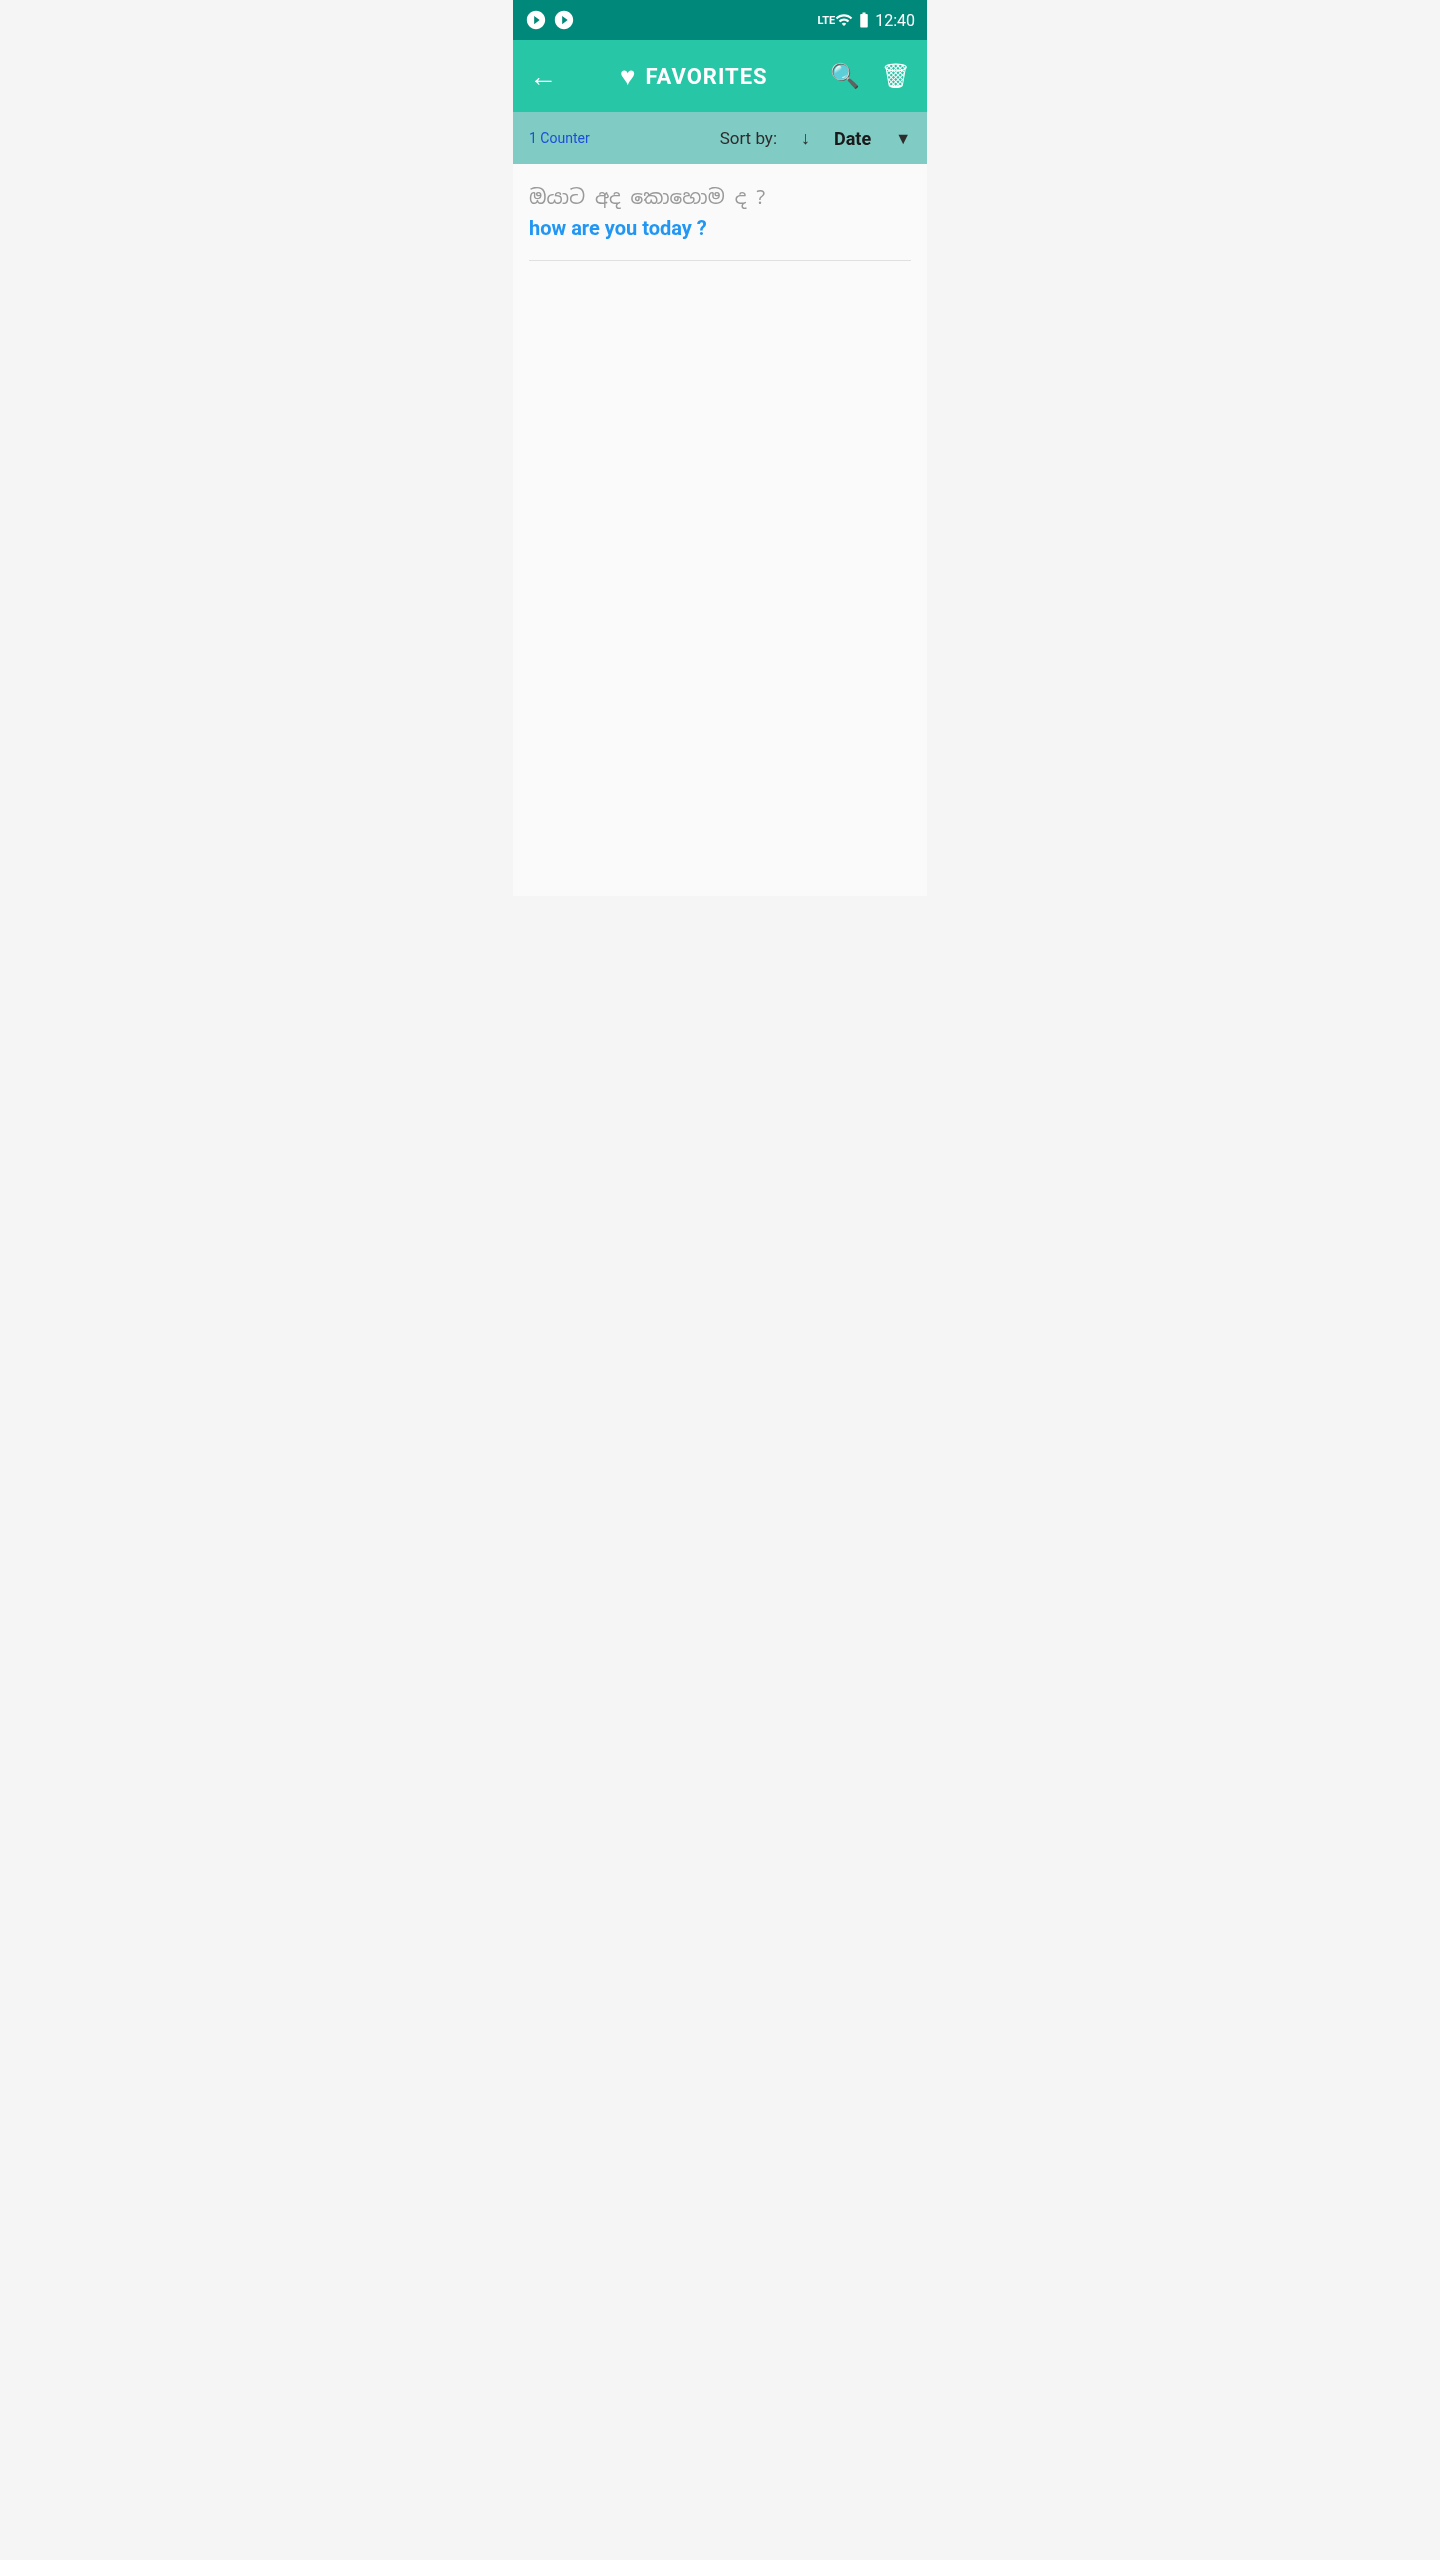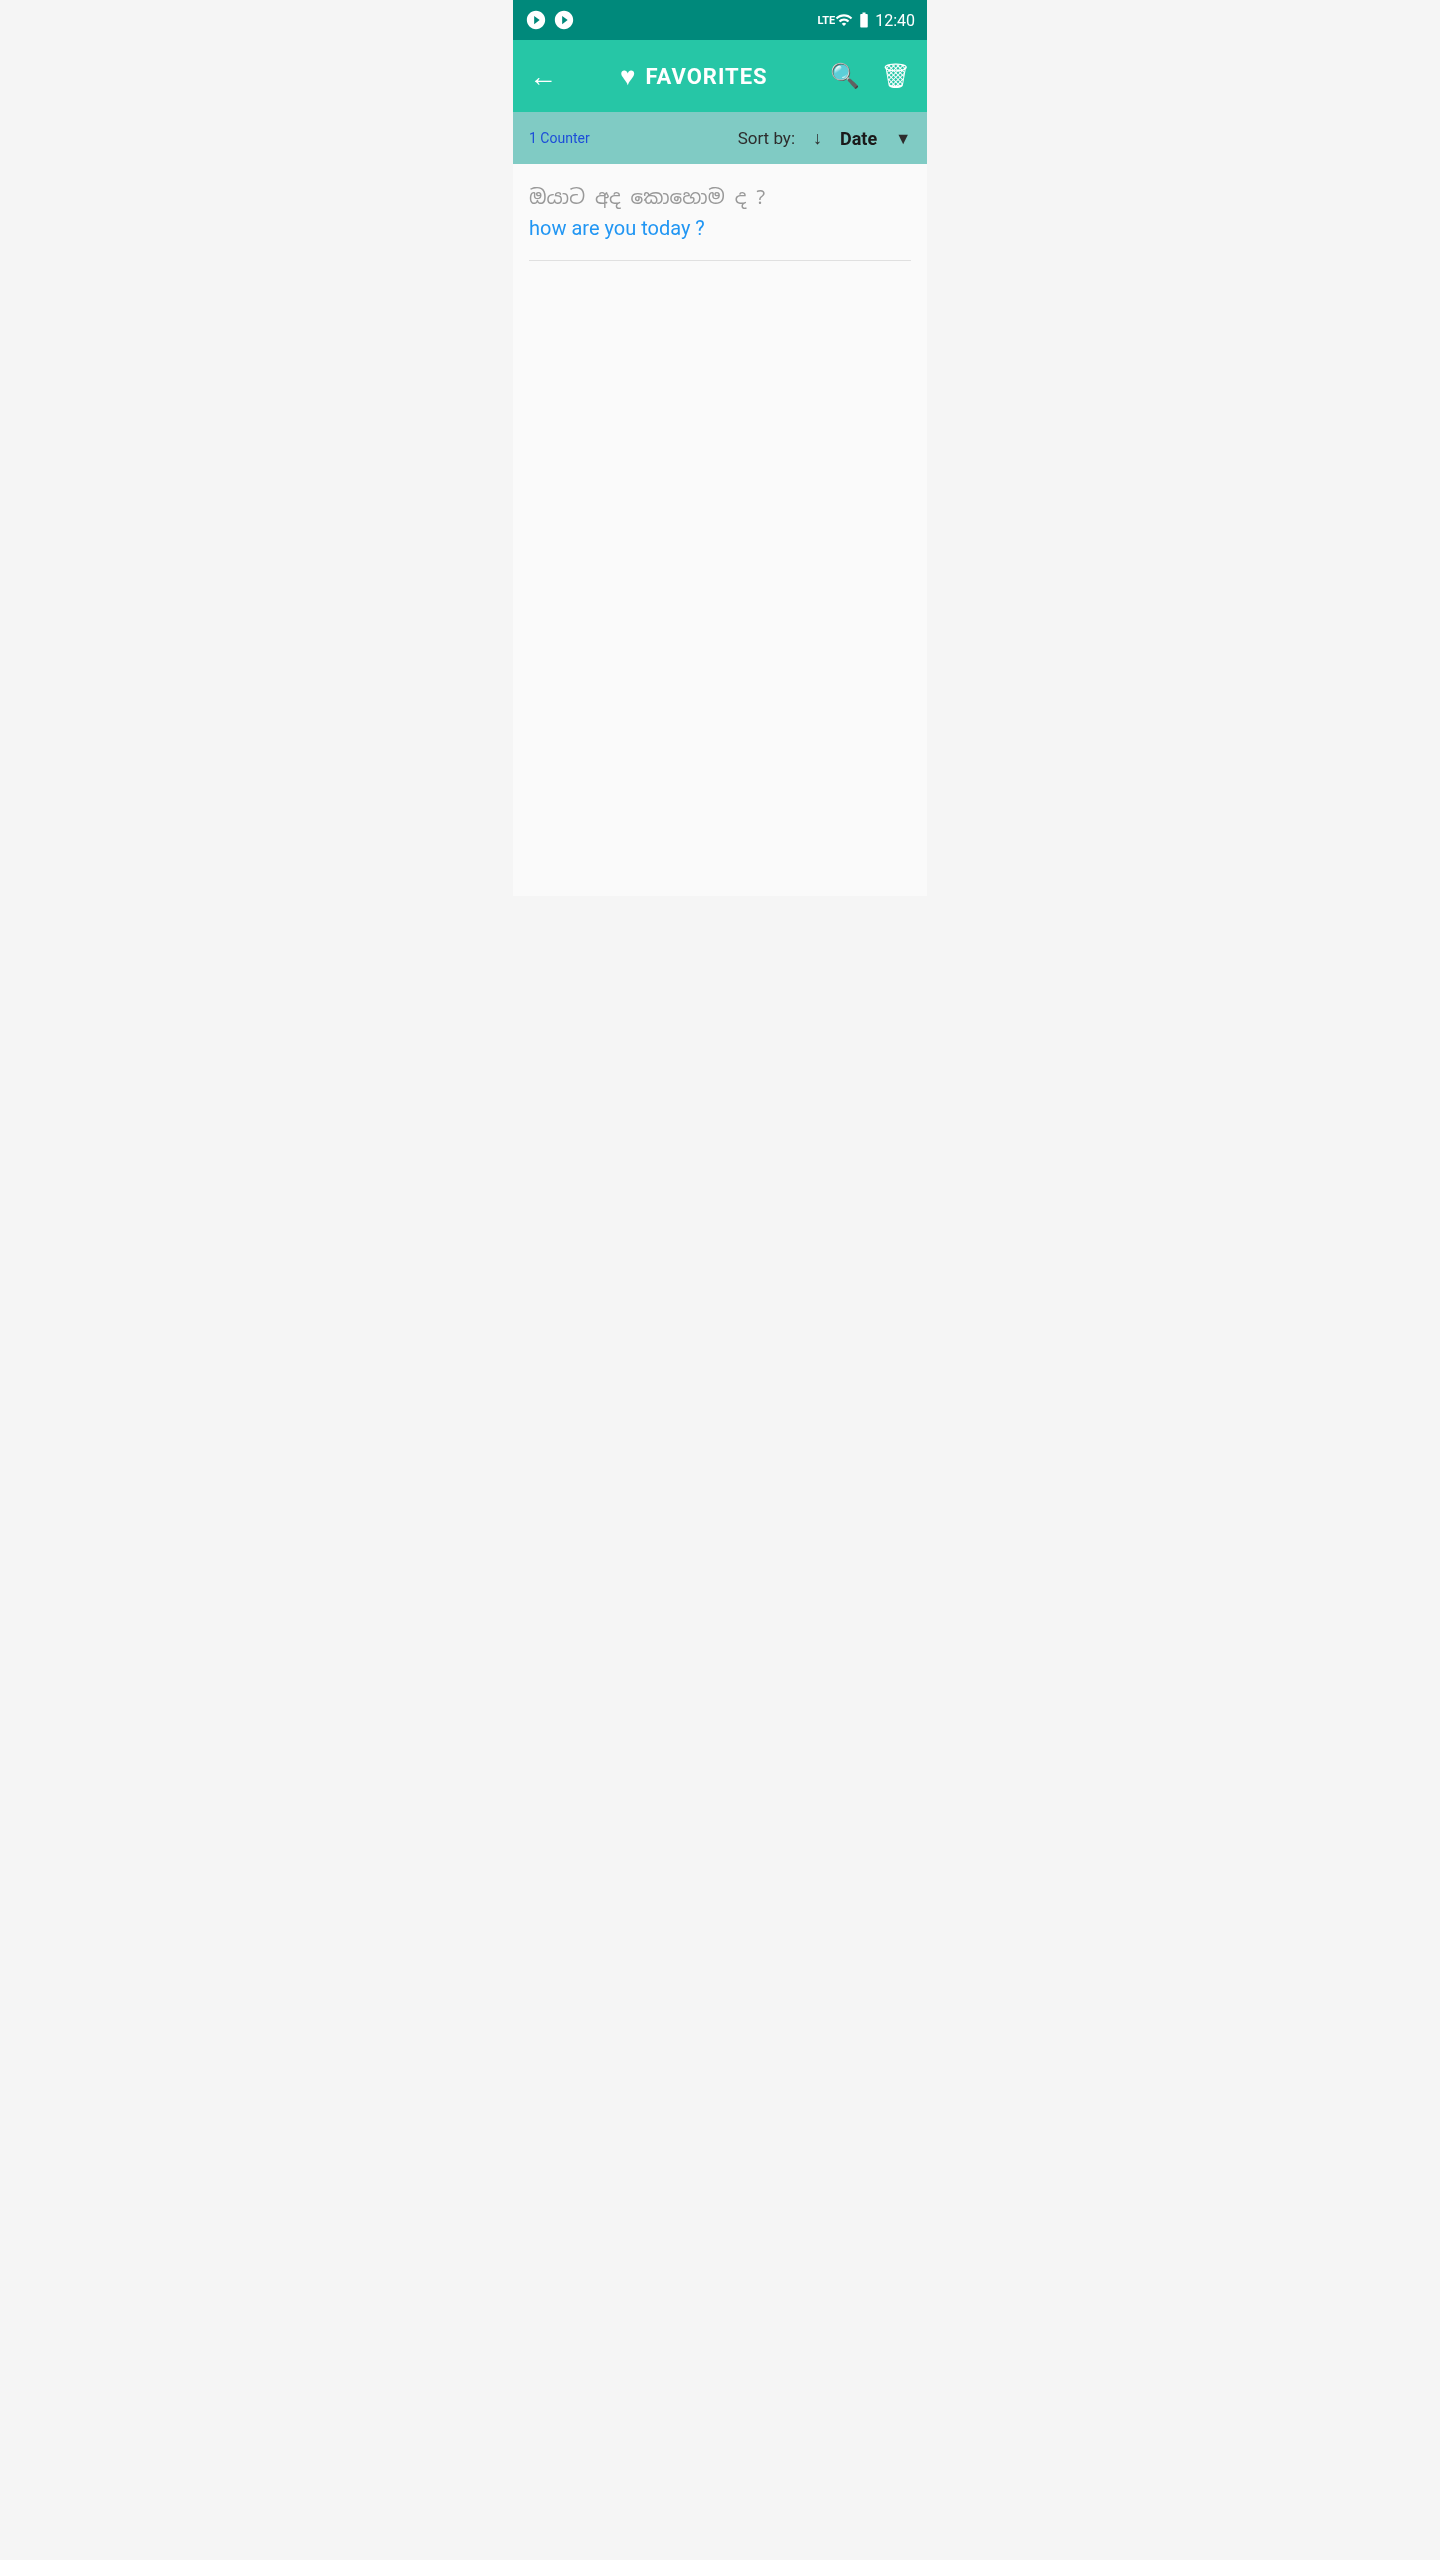--- a/index.html
+++ b/index.html
@@ -116,21 +116,21 @@
     }
 
     .counter-text {
       font-size: 14px;
       color: #1d4ed8;
     }
 
     .sort-controls {
       display: flex;
       align-items: center;
-      gap: 18px;
+      gap: 24px;
     }
 
     .sort-by-label {
       font-size: 17px;
       color: #2d2d2d;
     }
 
     .sort-arrow-down {
       font-size: 18px;
       color: #2d2d2d;
@@ -163,21 +163,21 @@
     .phrase-original {
       font-size: 20px;
       color: #999999;
       margin-bottom: 6px;
       font-family: 'Noto Sans Sinhala', Arial, sans-serif;
     }
 
     .phrase-translation {
       font-size: 20px;
       color: #2196f3;
-      font-weight: 400;
+      font-weight: 700;
     }
   </style>
 </head>
 <body>
 
 <div class="status-bar">
   <div class="status-bar-left">
 
     <svg width="22" height="22" viewBox="0 0 24 24" fill="white">
       <path d="M12 2C6.48 2 2 6.48 2 12s4.48 10 10 10 10-4.48 10-10S17.52 2 12 2zm-2 14.5v-9l6 4.5-6 4.5z"></path>

